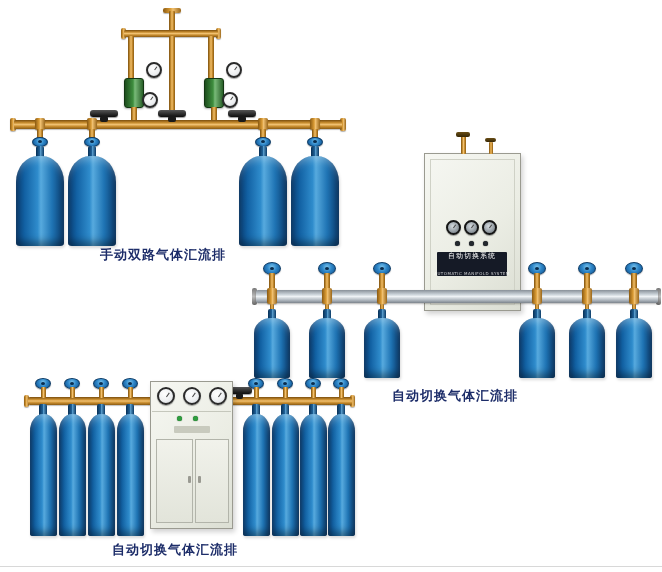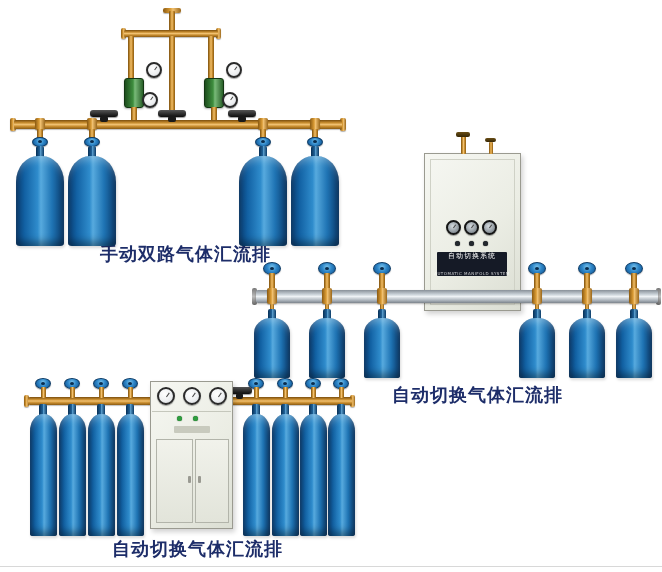--- a/index.html
+++ b/index.html
@@ -44,21 +44,21 @@
   .plate-sub{font-size:4px;line-height:4px;opacity:.75;letter-spacing:.5px;white-space:nowrap;}
   .dot{position:absolute;border-radius:50%;}
   .dot-dark{background:#23282e;box-shadow:0 0 1px #000;}
   .dot-green{background:#2f9e3f;box-shadow:0 0 1px #0a3a12;}
   .minibar{position:absolute;background:#c8cabe;border-radius:1px;}
   .door{position:absolute;background:linear-gradient(180deg,#f1f2eb,#e2e4da);border:1px solid #b2b4aa;}
   .handle{position:absolute;background:#9a9a92;border-radius:1px;}
   .hline{position:absolute;background:#c5c7bc;}
 
   
-  .caption{position:absolute;font-weight:700;font-size:18px;line-height:16px;color:var(--caption);letter-spacing:1px;text-align:center;white-space:nowrap;font-family:Liberation Mono, monospace;}
+  .caption{position:absolute;font-weight:700;font-size:13px;line-height:16px;color:var(--caption);letter-spacing:1px;white-space:nowrap;}
 
   .divider{position:absolute;background:#d8d8d8;}
 </style>
 </head>
 <body>
 
 <div class="scene">
 
   <div>
     <div class="ferrule" style="left:163px;top:8px;width:18px;height:5px;"></div>

